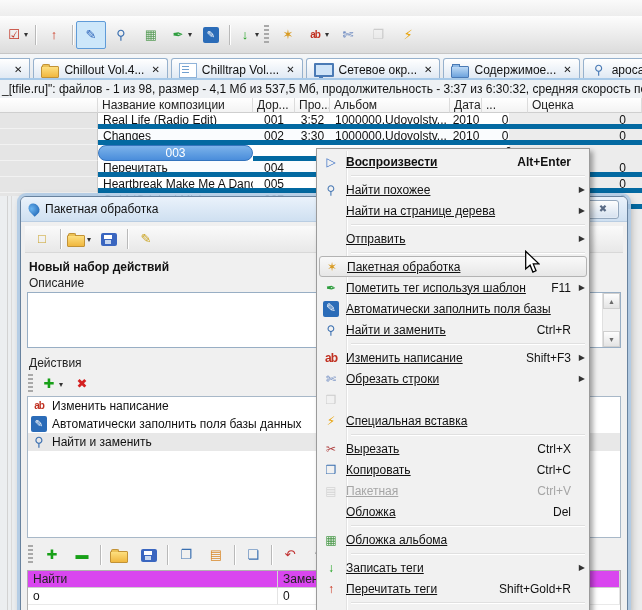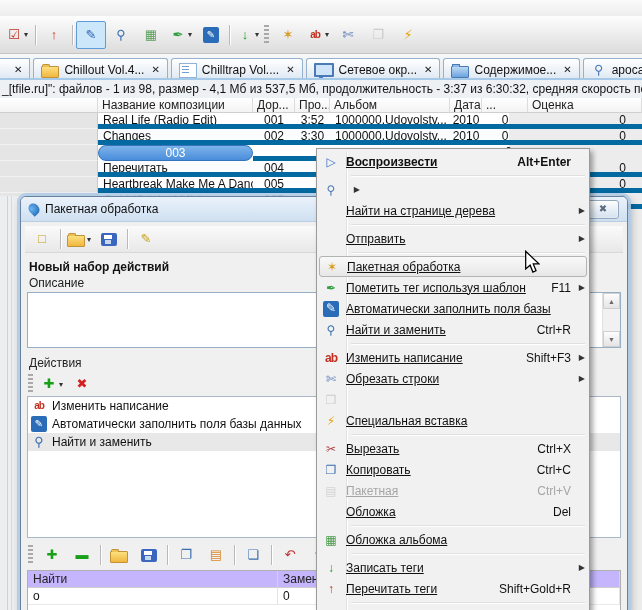--- a/index.html
+++ b/index.html
@@ -99,21 +99,21 @@
       font-size:7px;color:#6a6a6a;background:linear-gradient(#fdfdfd,#e4e4e4);border:1px solid #cfcfcf;box-sizing:border-box;}
   .sarr.down{bottom:0;}
   .actions-label{margin-top:8px;}
   .actions-toolbar{height:24px;}
   .actions-list{height:140px;background:#fff;border:1px solid #a8b8c8;overflow:hidden;}
   .action-row{display:flex;align-items:center;gap:5px;height:18px;padding-left:3px;white-space:nowrap;}
   .action-row.selected{background:#e8e8e8;}
   .bottom-toolbar{height:26px;margin-top:4px;}
   .replace-table{margin-top:2px;border:1px solid #b0b0b0;background:#fff;height:46px;overflow:hidden;}
   .rt-head,.rt-row{display:grid;grid-template-columns:250px 1fr;height:17px;line-height:16px;}
-  .rt-head>div{background:#c4b5fd;border-right:1px solid #d4d4d4;border-bottom:1px solid #cfcfcf;
+  .rt-head>div{background:#d946ef;border-right:1px solid #d4d4d4;border-bottom:1px solid #cfcfcf;
       padding-left:5px;color:#222;}
   .rt-row>div{border-right:1px solid #e4e4e4;border-bottom:1px solid #e9e9e9;padding-left:5px;}
   
   .menu{position:absolute;left:316px;top:148px;width:274px;padding:2px;background:#f1f1f1;
       border:1px solid #9b9b9b;box-shadow:3px 3px 5px rgba(0,0,0,.35);z-index:20;box-sizing:border-box;}
   .menu::before{content:"";position:absolute;left:29px;top:2px;bottom:2px;width:1px;
       background:#e2e2e2;box-shadow:1px 0 0 #fff;}
   .mi{display:flex;align-items:center;height:21px;padding:0 2px;position:relative;}
   .mi .ic{margin:0 7px 0 2px;font-size:12px;}
   .mi-label{flex:1;white-space:nowrap;overflow:hidden;text-decoration:underline;}
@@ -480,20 +480,21 @@
 
       <div class="mi bold">
         <span class="ic mi-ic" data-ic="play" style="color: rgb(58, 111, 196);">▷</span>
         <span class="mi-label">Воспроизвести</span>
         <span class="mi-short">Alt+Enter</span>
         <span class="mi-sub nosub">▶</span>
       </div>
     <div class="tsep"></div>
       <div class="mi">
         <span class="ic mi-ic" data-ic="search" style="color: rgb(74, 122, 181);">⚲</span>
+        <span class="mi-label">Найти похожее</span>
         <span class="mi-short"></span>
         <span class="mi-sub">▶</span>
       </div>
 
       <div class="mi">
         <span class="ic mi-ic"></span>
         <span class="mi-label">Найти на странице дерева</span>
         <span class="mi-short"></span>
         <span class="mi-sub">▶</span>
       </div>

